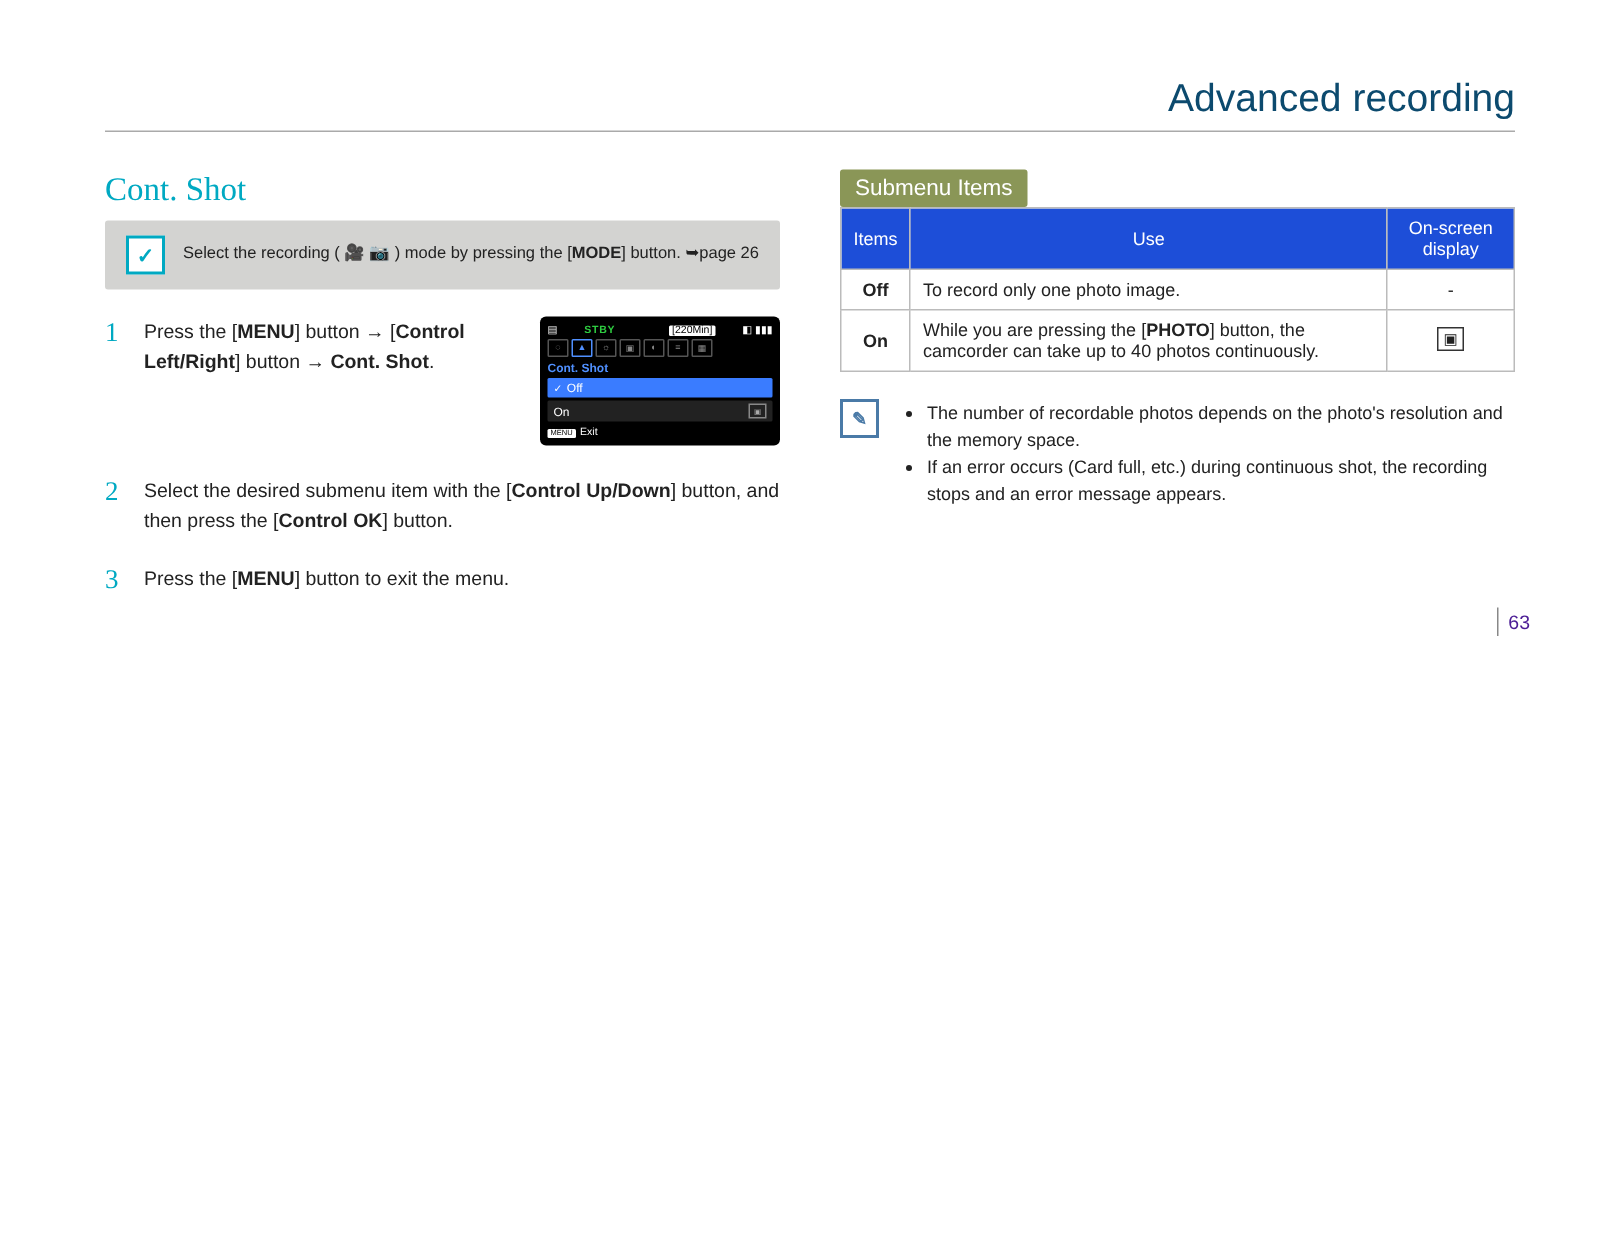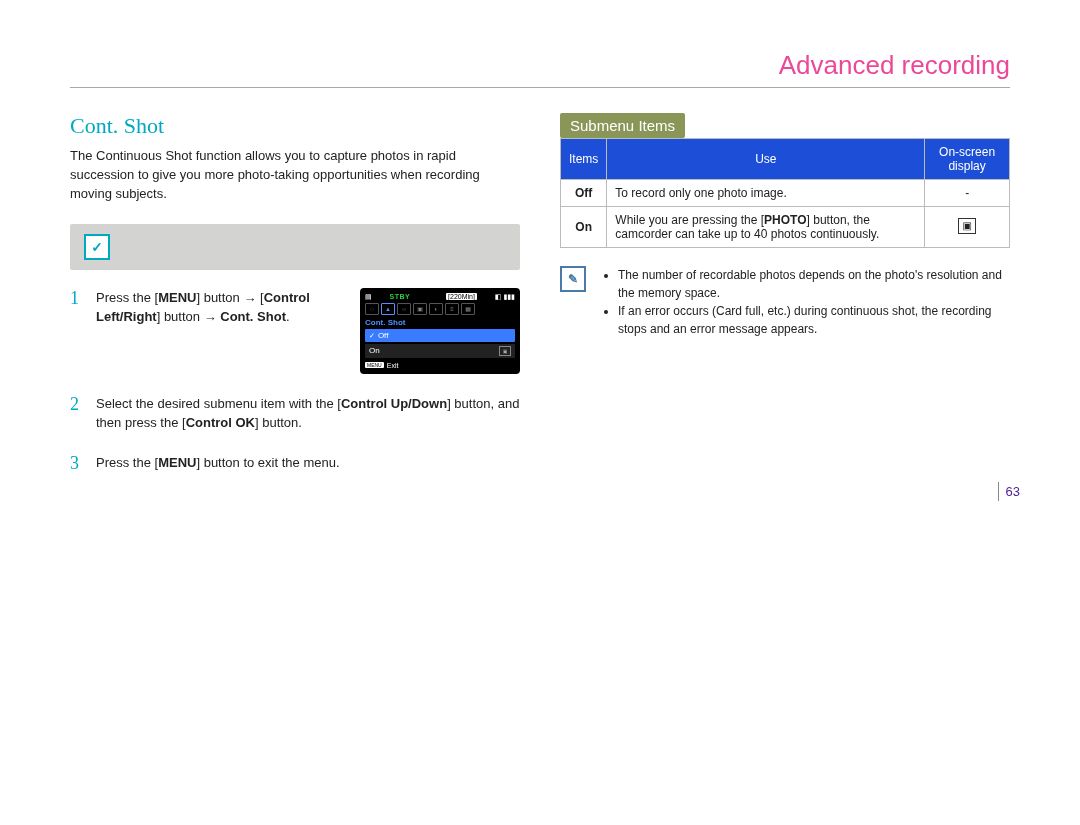--- a/index.html
+++ b/index.html
@@ -11,21 +11,21 @@
     color: #222;
   }
   .page {
     padding: 50px 70px 30px 70px;
     position: relative;
     box-sizing: border-box;
   }
   .header-title {
     text-align: right;
     font-size: 26px;
-    color: #ec4899;
+    color: #0c4a6e;
     font-weight: 400;
     border-bottom: 1px solid #aaa;
     padding-bottom: 6px;
     margin-bottom: 25px;
   }
   .columns {
     display: flex;
     gap: 40px;
   }
   .col-left { width: 450px; }
@@ -195,24 +195,30 @@
 </head>
 <body>
 
 <div class="page">
   <div class="header-title">Advanced recording</div>
 
   <div class="columns">
 
     <div class="col-left">
       <h2 class="section-heading">Cont. Shot</h2>
-      <p class="intro-text">The Continuous Shot function allows you to capture photos in rapid succession to give you more photo-taking opportunities when recording moving subjects.</p>
 
       <div class="note-box">
         <span class="note-icon">✓</span>
+        <div class="note-text">
+          <span>Select the recording (</span>
+          <span class="camcorder-glyph">🎥</span>
+          <span class="camcorder-glyph">📷</span>
+          <span>) mode by pressing the [</span><span class="bold">MODE</span><span>] button. </span>
+          <span class="arrow-icon">➥</span><span>page 26</span>
+        </div>
       </div>
 
       <div class="steps">
 
         <div class="step-row step1-wrap">
           <div style="display:flex; gap:12px; flex:1;">
             <span class="step-num">1</span>
             <div class="step-body">
               <span>Press the [</span><span class="bold">MENU</span><span>] button → [</span><span class="bold">Control Left/Right</span><span>] button → </span><span class="bold">Cont. Shot</span><span>.</span>
             </div>

